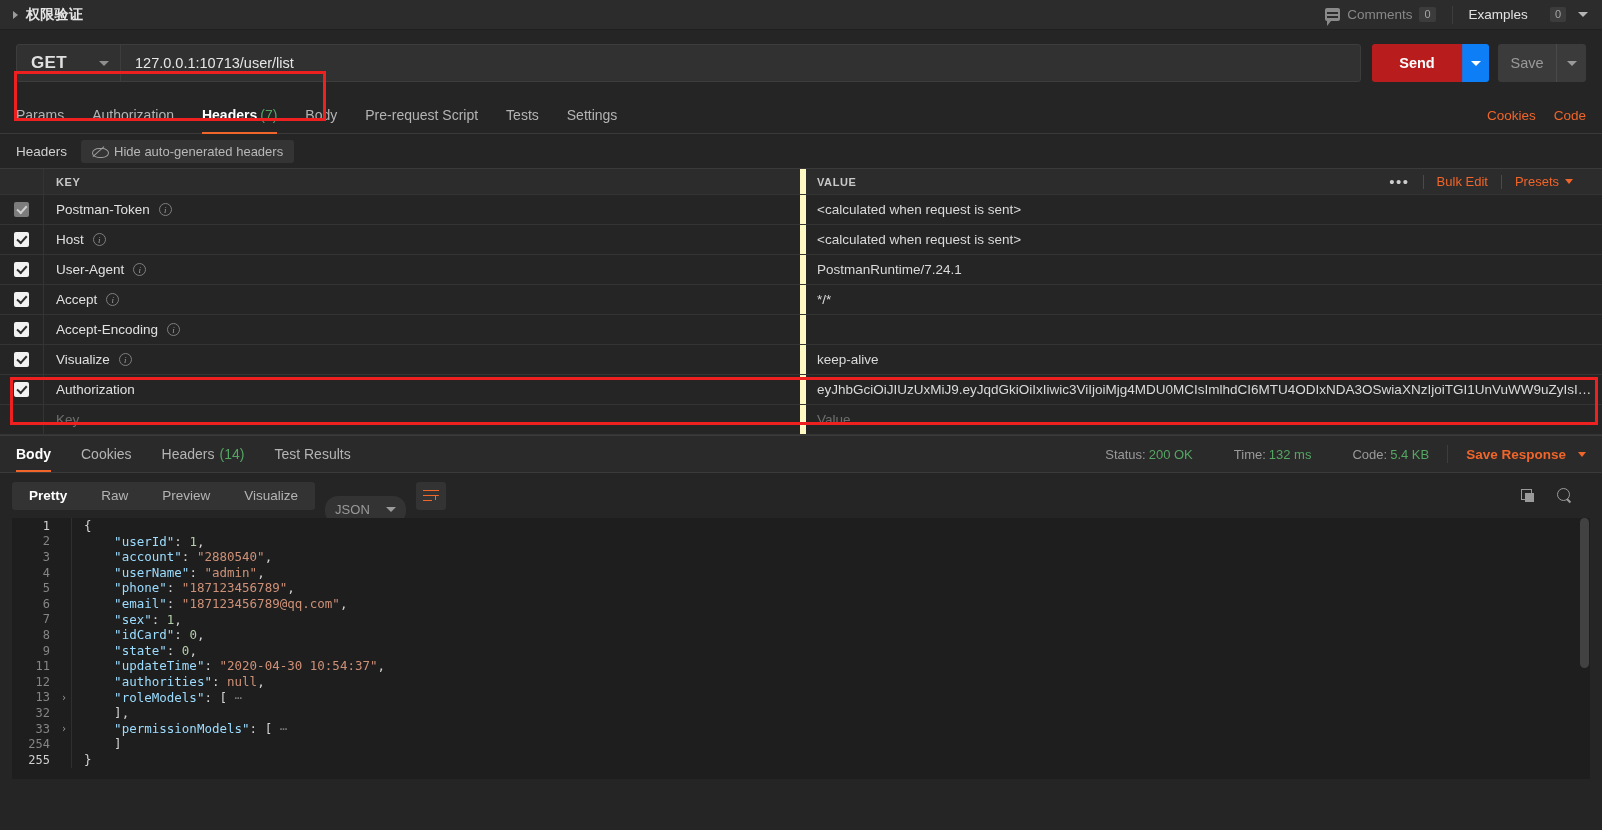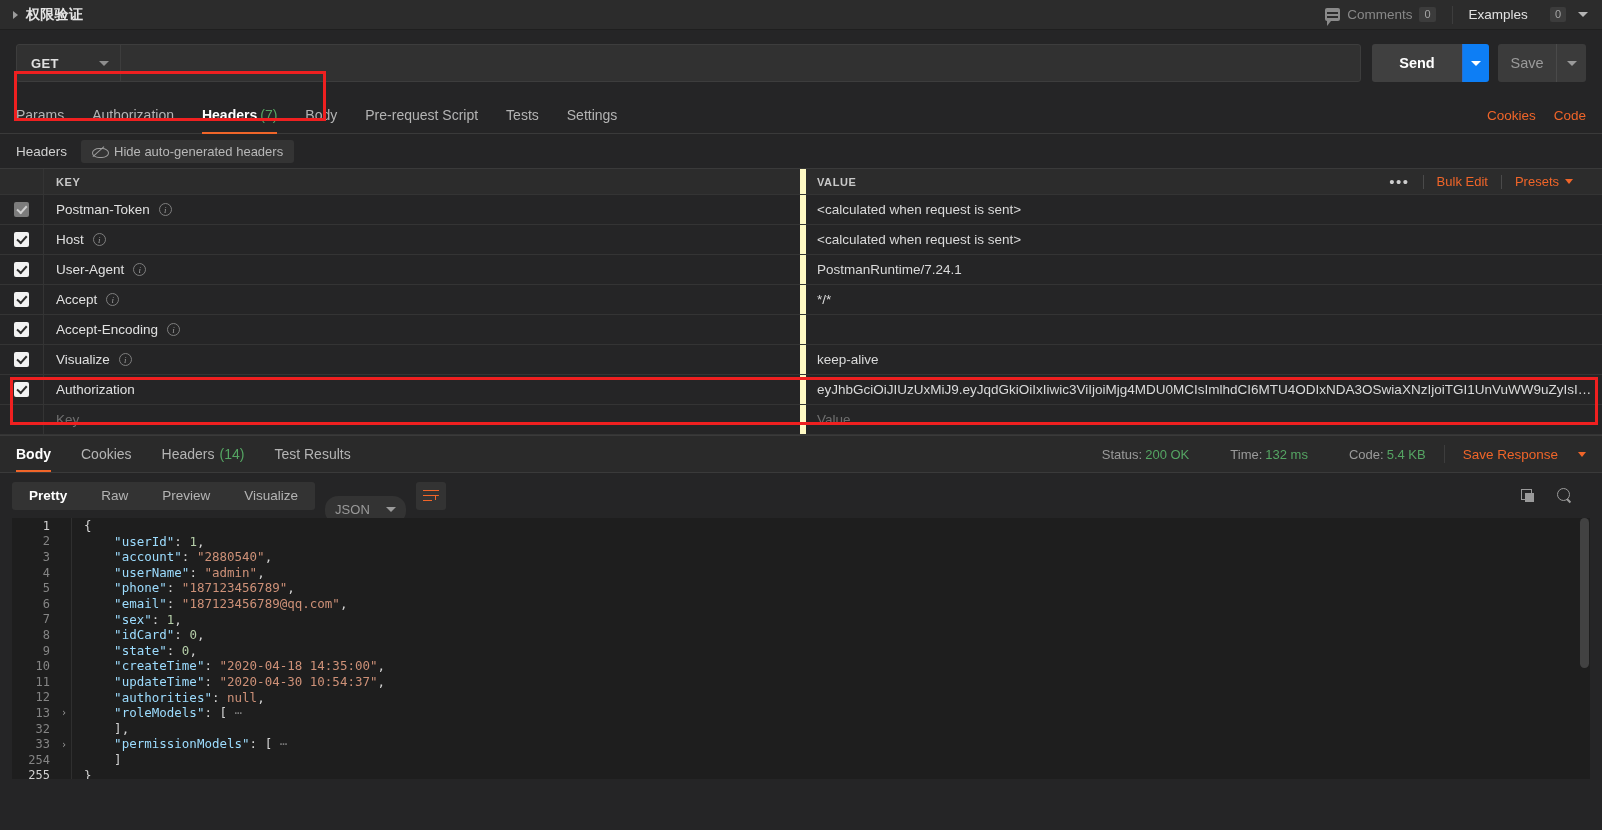--- a/index.html
+++ b/index.html
@@ -60,30 +60,30 @@
   
   .urlrow { height: 66px; display: flex; align-items: center; padding: 0 16px; position: relative; }
   .url-group {
     flex: 1; display: flex; height: 38px; background: #313131;
     border: 1px solid #3d3d3d; border-radius: 3px; overflow: hidden;
   }
   .method-sel {
     width: 104px; display: flex; align-items: center; justify-content: space-between;
     padding: 0 11px 0 14px; border-right: 1px solid #3d3d3d; cursor: pointer;
   }
-  .method-txt { font-size: 13px; font-weight: bold; color: #e0e0e0; letter-spacing: .4px; }
+  .method-txt { font-size: 17px; font-weight: bold; color: #e0e0e0; letter-spacing: .4px; }
   .m-caret { width: 0; height: 0; border-left: 5px solid transparent; border-right: 5px solid transparent; border-top: 5px solid #8e8e8e; }
   .url-input {
     flex: 1; background: transparent; border: 0; outline: none;
     color: #e6e6e6; font-size: 14.5px; padding: 0 14px;
     font-family: "Liberation Sans", sans-serif;
   }
   .send-wrap { display: flex; margin-left: 11px; height: 38px; border-radius: 3px; overflow: hidden; }
   .send-btn {
-    background: #404040; color: #fff; font-size: 14.5px; font-weight: bold;
+    background: #b91c1c; color: #fff; font-size: 14.5px; font-weight: bold;
     width: 90px; display: flex; align-items: center; justify-content: center;
     border: 0; cursor: pointer; font-family: "Liberation Sans", sans-serif;
   }
   .send-caret-btn {
     background: #0d7ef5; width: 27px; display: flex; align-items: center; justify-content: center;
     border: 0; border-left: 1px solid #2a6fd0; cursor: pointer;
   }
   .send-caret-btn i { width: 0; height: 0; border-left: 5px solid transparent; border-right: 5px solid transparent; border-top: 5px solid #fff; }
   .save-wrap { display: flex; margin-left: 9px; height: 38px; border-radius: 3px; overflow: hidden; }
   .save-btn {
@@ -176,21 +176,21 @@
     height: 38px; display: flex; align-items: center; padding: 0 16px;
     border-top: 1px solid #3a3a3a; border-bottom: 1px solid #3a3a3a;
     background: #2a2a2a; position: relative;
   }
   .rsp-tab { font-size: 14px; color: #b4b4b4; margin-right: 30px; cursor: pointer; position: relative; height: 100%; display: flex; align-items: center; }
   .rsp-tab.active { color: #fff; font-weight: bold; }
   .rsp-tab.active::after { content: ""; position: absolute; left: 0; right: 0; bottom: 0; height: 2px; background: #f06529; }
   .stat-wrap { margin-left: auto; display: flex; align-items: center; gap: 18px; }
   .stat-i { font-size: 13px; color: #9a9a9a; margin-left: 23px; }
   .stat-i b { font-weight: normal; color: #55a563; margin-left: 3px; }
-  .sv-resp { color: #f06529; font-size: 13.5px; font-weight: normal; display: flex; align-items: center; gap: 20px; cursor: pointer; }
+  .sv-resp { color: #f06529; font-size: 13.5px; font-weight: bold; display: flex; align-items: center; gap: 12px; cursor: pointer; }
 
   .viewbar { height: 45px; display: flex; align-items: center; padding: 0 12px; }
   .seg { display: flex; background: #333333; border-radius: 3px; height: 28px; align-items: center; }
   .seg-i { font-size: 13.5px; color: #b4b4b4; padding: 0 17px; line-height: 28px; cursor: pointer; }
   .seg-i.active { color: #fff; font-weight: bold; }
   .json-sel {
     display: flex; align-items: center; justify-content: space-between; gap: 16px;
     background: #333333; border-radius: 13px; height: 28px; padding: 0 10px;
     margin-left: 10px; cursor: pointer; min-width: 78px; margin-top: 28px;
   }
@@ -281,20 +281,21 @@
     <div class="caret-dn ex-caret"></div>
   </div>
 </div>
 
 <div class="urlrow">
   <div class="url-group">
     <div class="method-sel">
       <span class="method-txt">GET</span>
       <span class="m-caret"></span>
     </div>
+    <input class="url-input" value="127.0.0.1:10713/user/list" style="">
   </div>
   <div class="send-wrap">
     <button class="send-btn">Send</button>
     <button class="send-caret-btn">
         <i></i>
       </button>
   </div>
   <div class="save-wrap">
     <button class="save-btn">Save</button>
     <button class="save-caret-btn">
@@ -542,25 +543,20 @@
         <span class="gut">8</span>
         <span class="fold"></span>
         <span class="ctext">    <span class="k">"idCard"</span><span class="p">: </span><span class="n">0</span><span class="p">,</span></span>
       </div>
       <div class="cline">
         <span class="gut">9</span>
         <span class="fold"></span>
         <span class="ctext">    <span class="k">"state"</span><span class="p">: </span><span class="n">0</span><span class="p">,</span></span>
       </div>
       <div class="cline">
-        <span class="gut">10</span>
-        <span class="fold"></span>
-        <span class="ctext">    <span class="k">"createTime"</span><span class="p">: </span><span class="s">"2020-04-18 14:35:00"</span><span class="p">,</span></span>
-      </div>
-      <div class="cline">
         <span class="gut">11</span>
         <span class="fold"></span>
         <span class="ctext">    <span class="k">"updateTime"</span><span class="p">: </span><span class="s">"2020-04-30 10:54:37"</span><span class="p">,</span></span>
       </div>
       <div class="cline">
         <span class="gut">12</span>
         <span class="fold"></span>
         <span class="ctext">    <span class="k">"authorities"</span><span class="p">: </span><span class="nul">null</span><span class="p">,</span></span>
       </div>
       <div class="cline">

